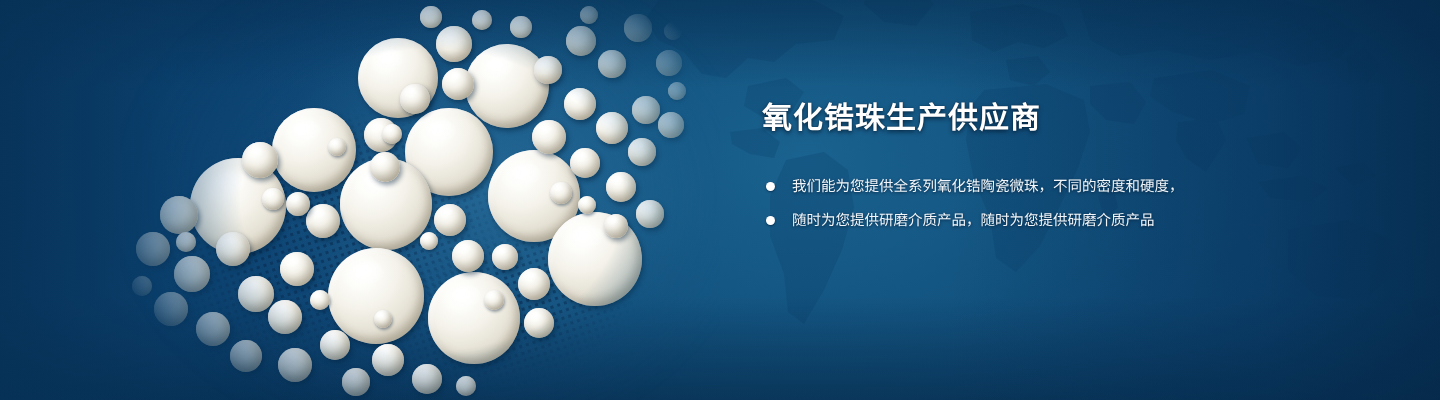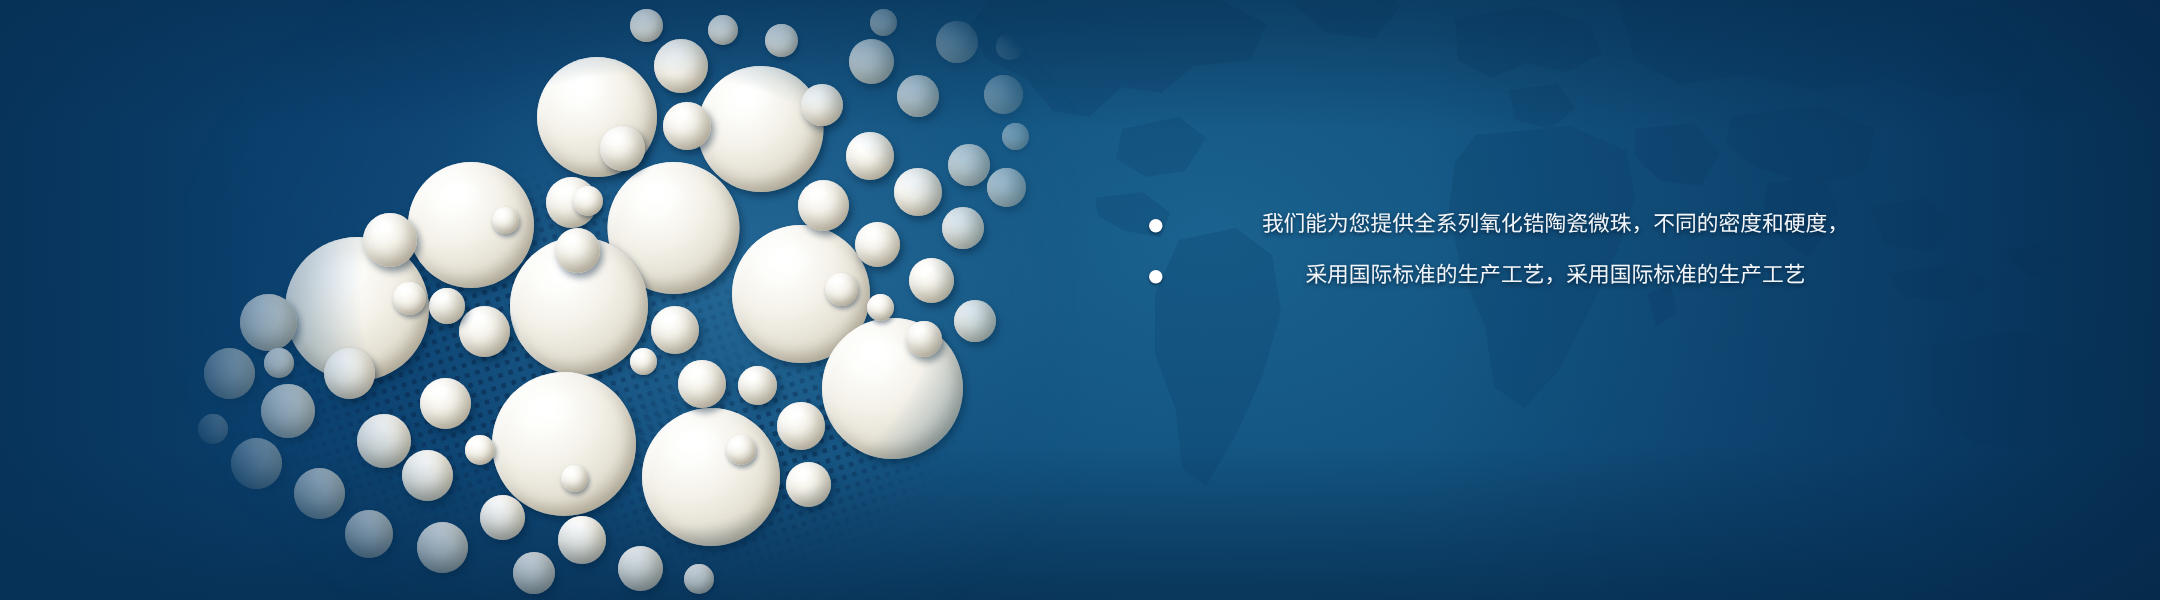--- a/index.html
+++ b/index.html
@@ -101,21 +101,20 @@
   }
   .bullets{list-style:none;margin:38px 0 0 0;padding:0;}
   .bullet{
     position:relative;
     padding-left:30px;
     margin-bottom:9px;
     color:#f2f6fa;
     font-size:14.5px;
     line-height:25px;
     text-shadow:0 1px 3px rgba(2,24,46,.8);
-    text-align:center;
   }
   .bullet .dot{
     position:absolute;left:4px;top:8px;
     width:9px;height:9px;border-radius:50%;
     background:#ffffff;
     box-shadow:0 1px 2px rgba(2,24,46,.6);
   }
   .bullet .l2{display:block;}
 </style>
 </head>
@@ -239,26 +238,27 @@
     <div class="bead sm" style="left:430px;top:182px;width:22px;height:22px;"></div>
     <div class="bead sm" style="left:458px;top:196px;width:18px;height:18px;"></div>
     <div class="bead sm" style="left:460px;top:6px;width:18px;height:18px;"></div>
     <div class="bead sm" style="left:544px;top:22px;width:18px;height:18px;"></div>
     <div class="bead sm" style="left:548px;top:82px;width:18px;height:18px;"></div>
     <div class="bead sm" style="left:336px;top:376px;width:20px;height:20px;"></div>
     <div class="bead sm" style="left:254px;top:310px;width:18px;height:18px;"></div>
   </div>
 
   <div class="content">
+    <h1 class="headline">氧化锆珠生产供应商</h1>
 
     <ul class="bullets">
       <li class="bullet">
         <span class="dot"></span>
         <span>我们能为您提供全系列氧化锆陶瓷微珠，不同的密度和硬度，</span>
       </li>
       <li class="bullet">
         <span class="dot"></span>
-        <span>采用国际标准的生产工艺，采用国际标准的生产工艺</span>
+        <span>随时为您提供研磨介质产品，随时为您提供研磨介质产品</span>
       </li>
     </ul>
   </div>
 
 </div>
 
 </body></html>

